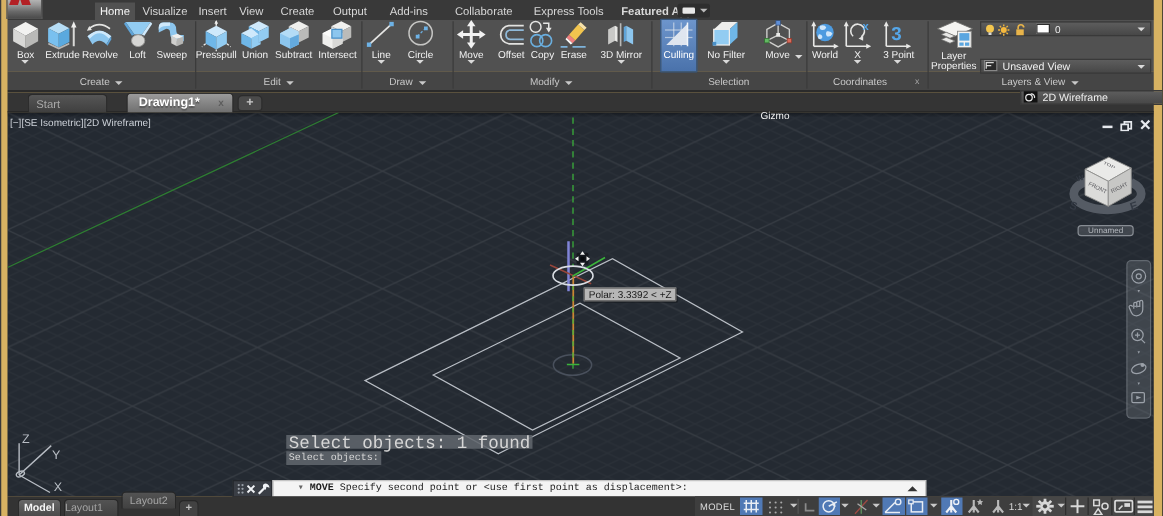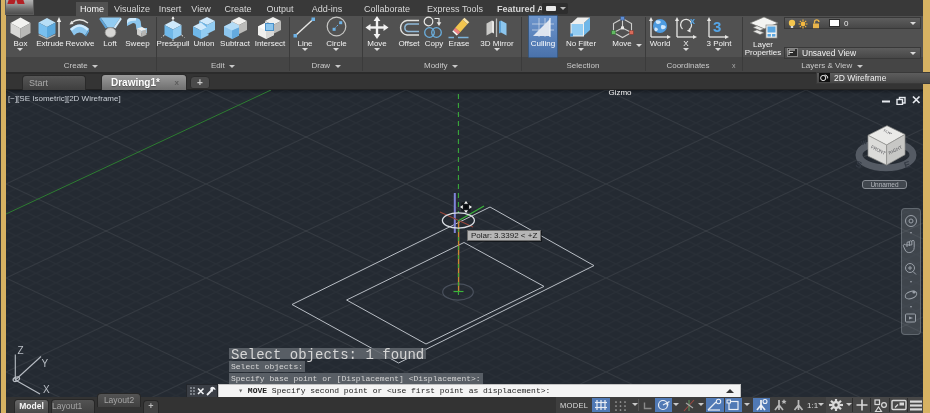--- a/index.html
+++ b/index.html
@@ -129,21 +129,20 @@
         </g>
       </svg>
     </div>
 
     <div class="abs" style="left:461px;top:140px;width:74px;height:11px;background:#b6b6b6;border:1px solid #6e6e6e;box-shadow:1px 1px 0 rgba(0,0,0,0.45);">
       <div style="font-size:8px;color:#1a1a1a;line-height:10px;padding-left:3px;white-space:nowrap;">Polar: 3.3392 &lt; +Z</div>
     </div>
 
     <div class="abs mono" style="left:223px;top:258px;height:11px;background:rgba(96,101,108,0.88);color:#d6d6d6;font-size:14px;line-height:11px;padding:2px 2px;white-space:pre;">Select objects: 1 found</div>
     <div class="abs mono" style="left:223px;top:270.5px;height:11px;background:rgba(96,101,108,0.88);color:#d6d6d6;font-size:8px;line-height:11px;padding:0 2px;white-space:pre;">Select objects:</div>
-    <div class="abs mono" style="left:223px;top:283px;height:11px;background:rgba(96,101,108,0.88);color:#d6d6d6;font-size:8px;line-height:11px;padding:0 2px;white-space:pre;">Specify base point or [Displacement] &lt;Displacement&gt;:</div>
   </div>
 
   <div class="abs" style="left:186px;top:384px;width:32px;height:14px;background:#3a3e45;border:1px solid #23262b;">
     <svg width="30" height="12" viewBox="0 0 30 12">
       <g fill="#9aa0a8">
           <circle cx="4" cy="3" r="0.9"></circle>
           <circle cx="7" cy="3" r="0.9"></circle>
           <circle cx="4" cy="6" r="0.9"></circle>
           <circle cx="7" cy="6" r="0.9"></circle>
           <circle cx="4" cy="9" r="0.9"></circle>

